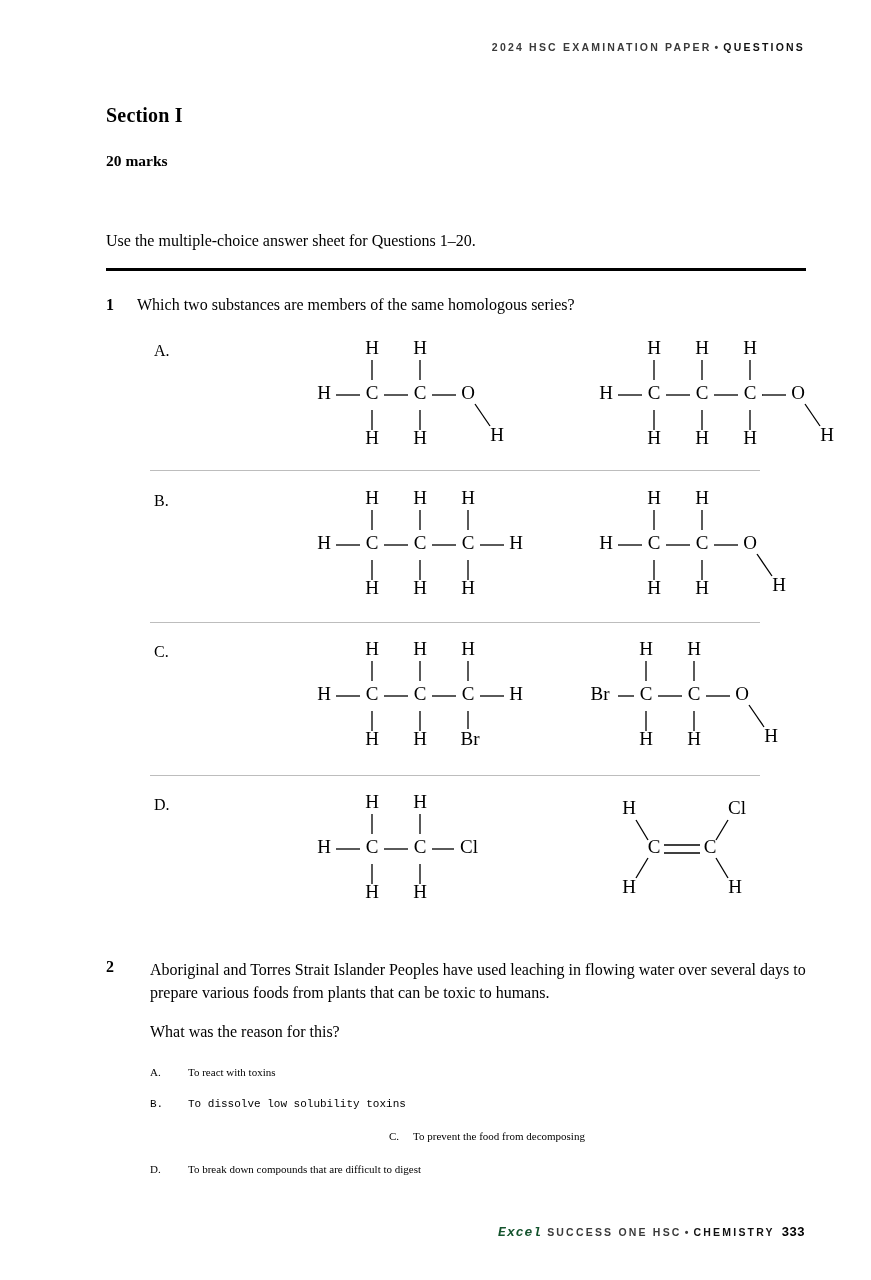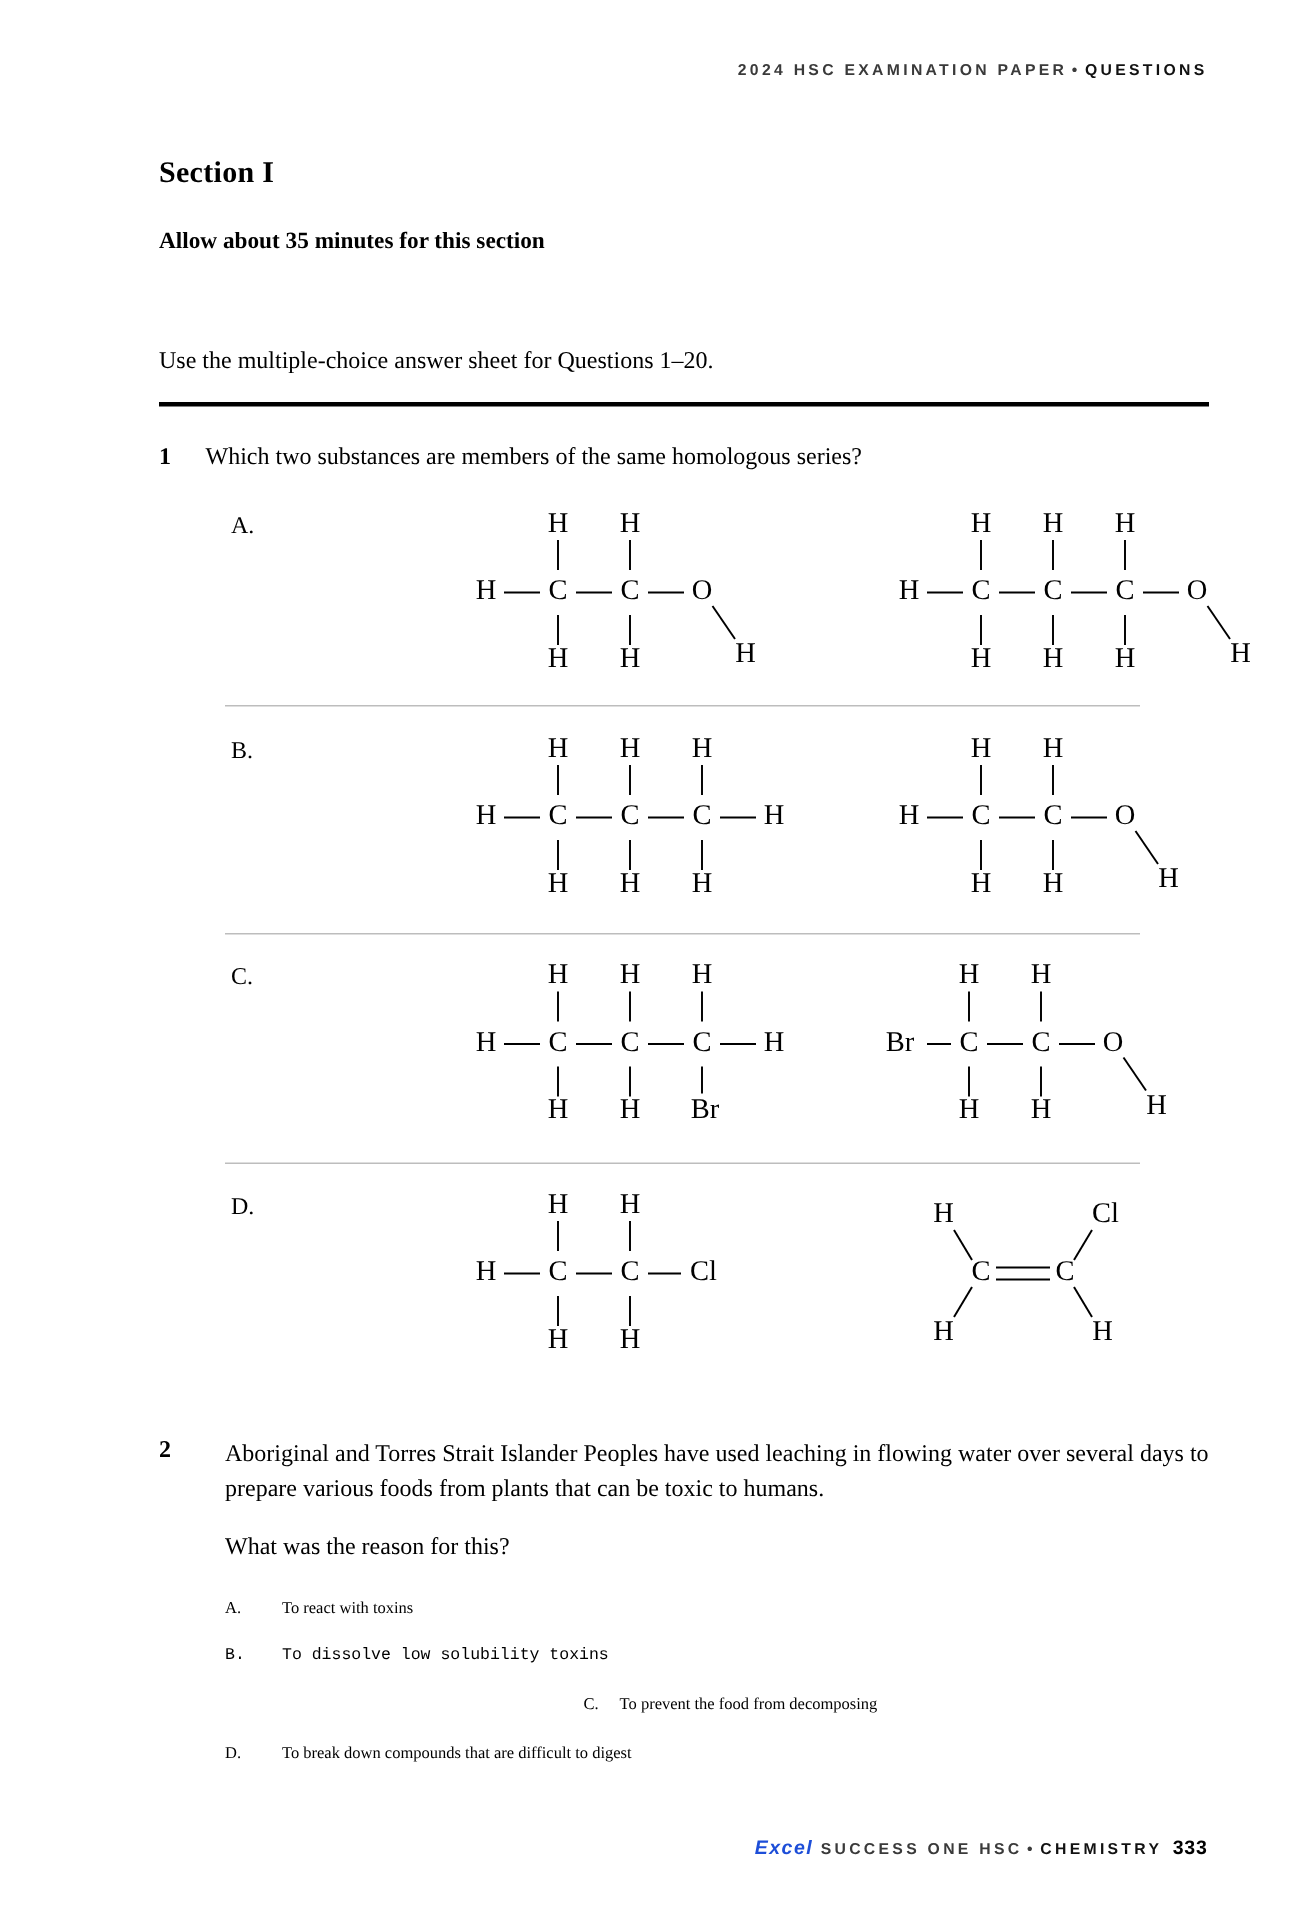--- a/index.html
+++ b/index.html
@@ -156,26 +156,26 @@
     top: 1224px;
     right: 66px;
     font-family: "Liberation Sans", "DejaVu Sans", sans-serif;
     font-size: 10.5px;
     font-weight: bold;
     letter-spacing: 2.2px;
     color: #3a3a3a;
     white-space: nowrap;
   }
   .footer .f-excel {
-    font-family: Liberation Sans, sans-serif;
+    font-family: Liberation Mono, monospace;
     font-style: italic;
     font-weight: bold;
     font-size: 13px;
     letter-spacing: 1px;
-    color: #1d4ed8;
+    color: #14532d;
     margin-left: 27px;
   }
   .footer .f-strong { color: #111111; }
   .footer .f-dot { padding: 0 3px; }
   .footer .f-page {
     color: #000000;
     font-size: 13px;
     letter-spacing: 0.5px;
     padding-left: 7px;
   }
@@ -185,21 +185,21 @@
 
 <div class="running-head">
   <span>2024 HSC EXAMINATION PAPER</span><span class="rh-dot">•</span><span class="rh-strong">QUESTIONS</span>
 </div>
 
 <div class="page">
 
   <div class="section-title">Section I</div>
 
   <div class="instructions">
-    <div>Allow about 35 minutes for this section</div>
+    <div>20 marks</div>
   </div>
 
   <div class="use-note">Use the multiple-choice answer sheet for Questions 1–20.</div>
 
   <div class="rule-heavy"></div>
 
   <div class="q1-num">1</div>
   <div class="q1-stem">Which two substances are members of the same homologous series?</div>
 
   <div class="opt-block" style="top:340px;">

